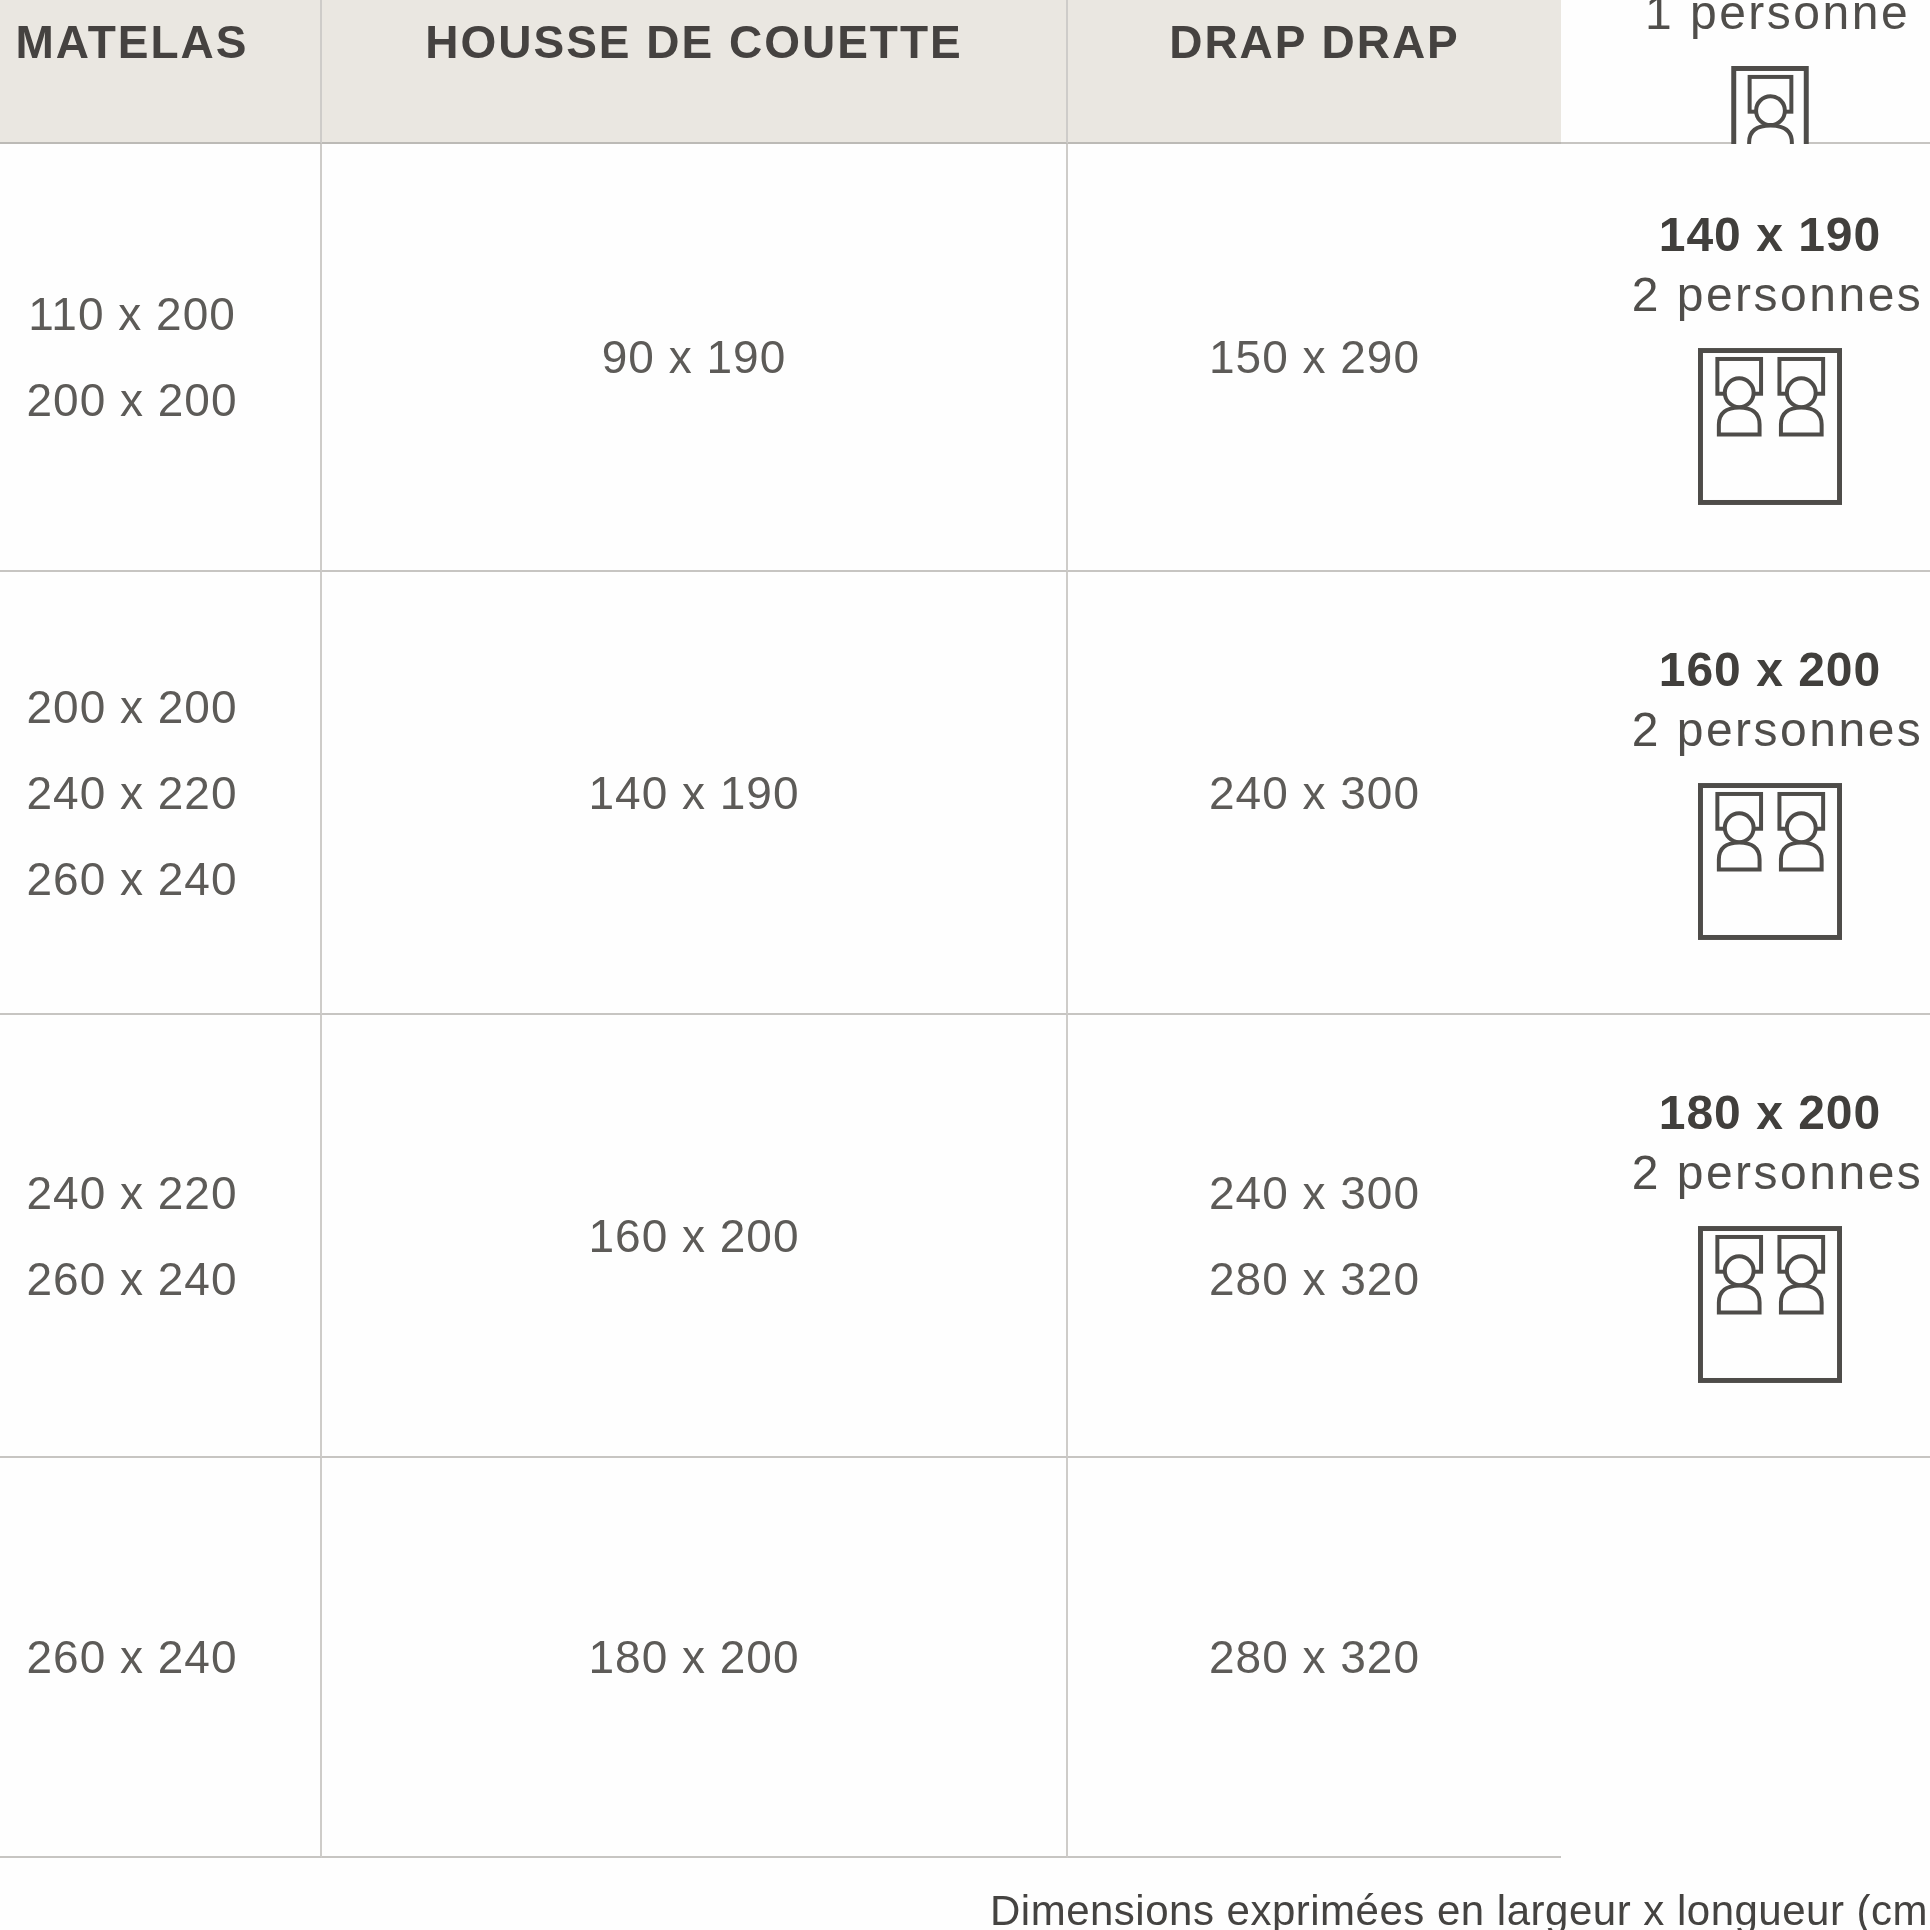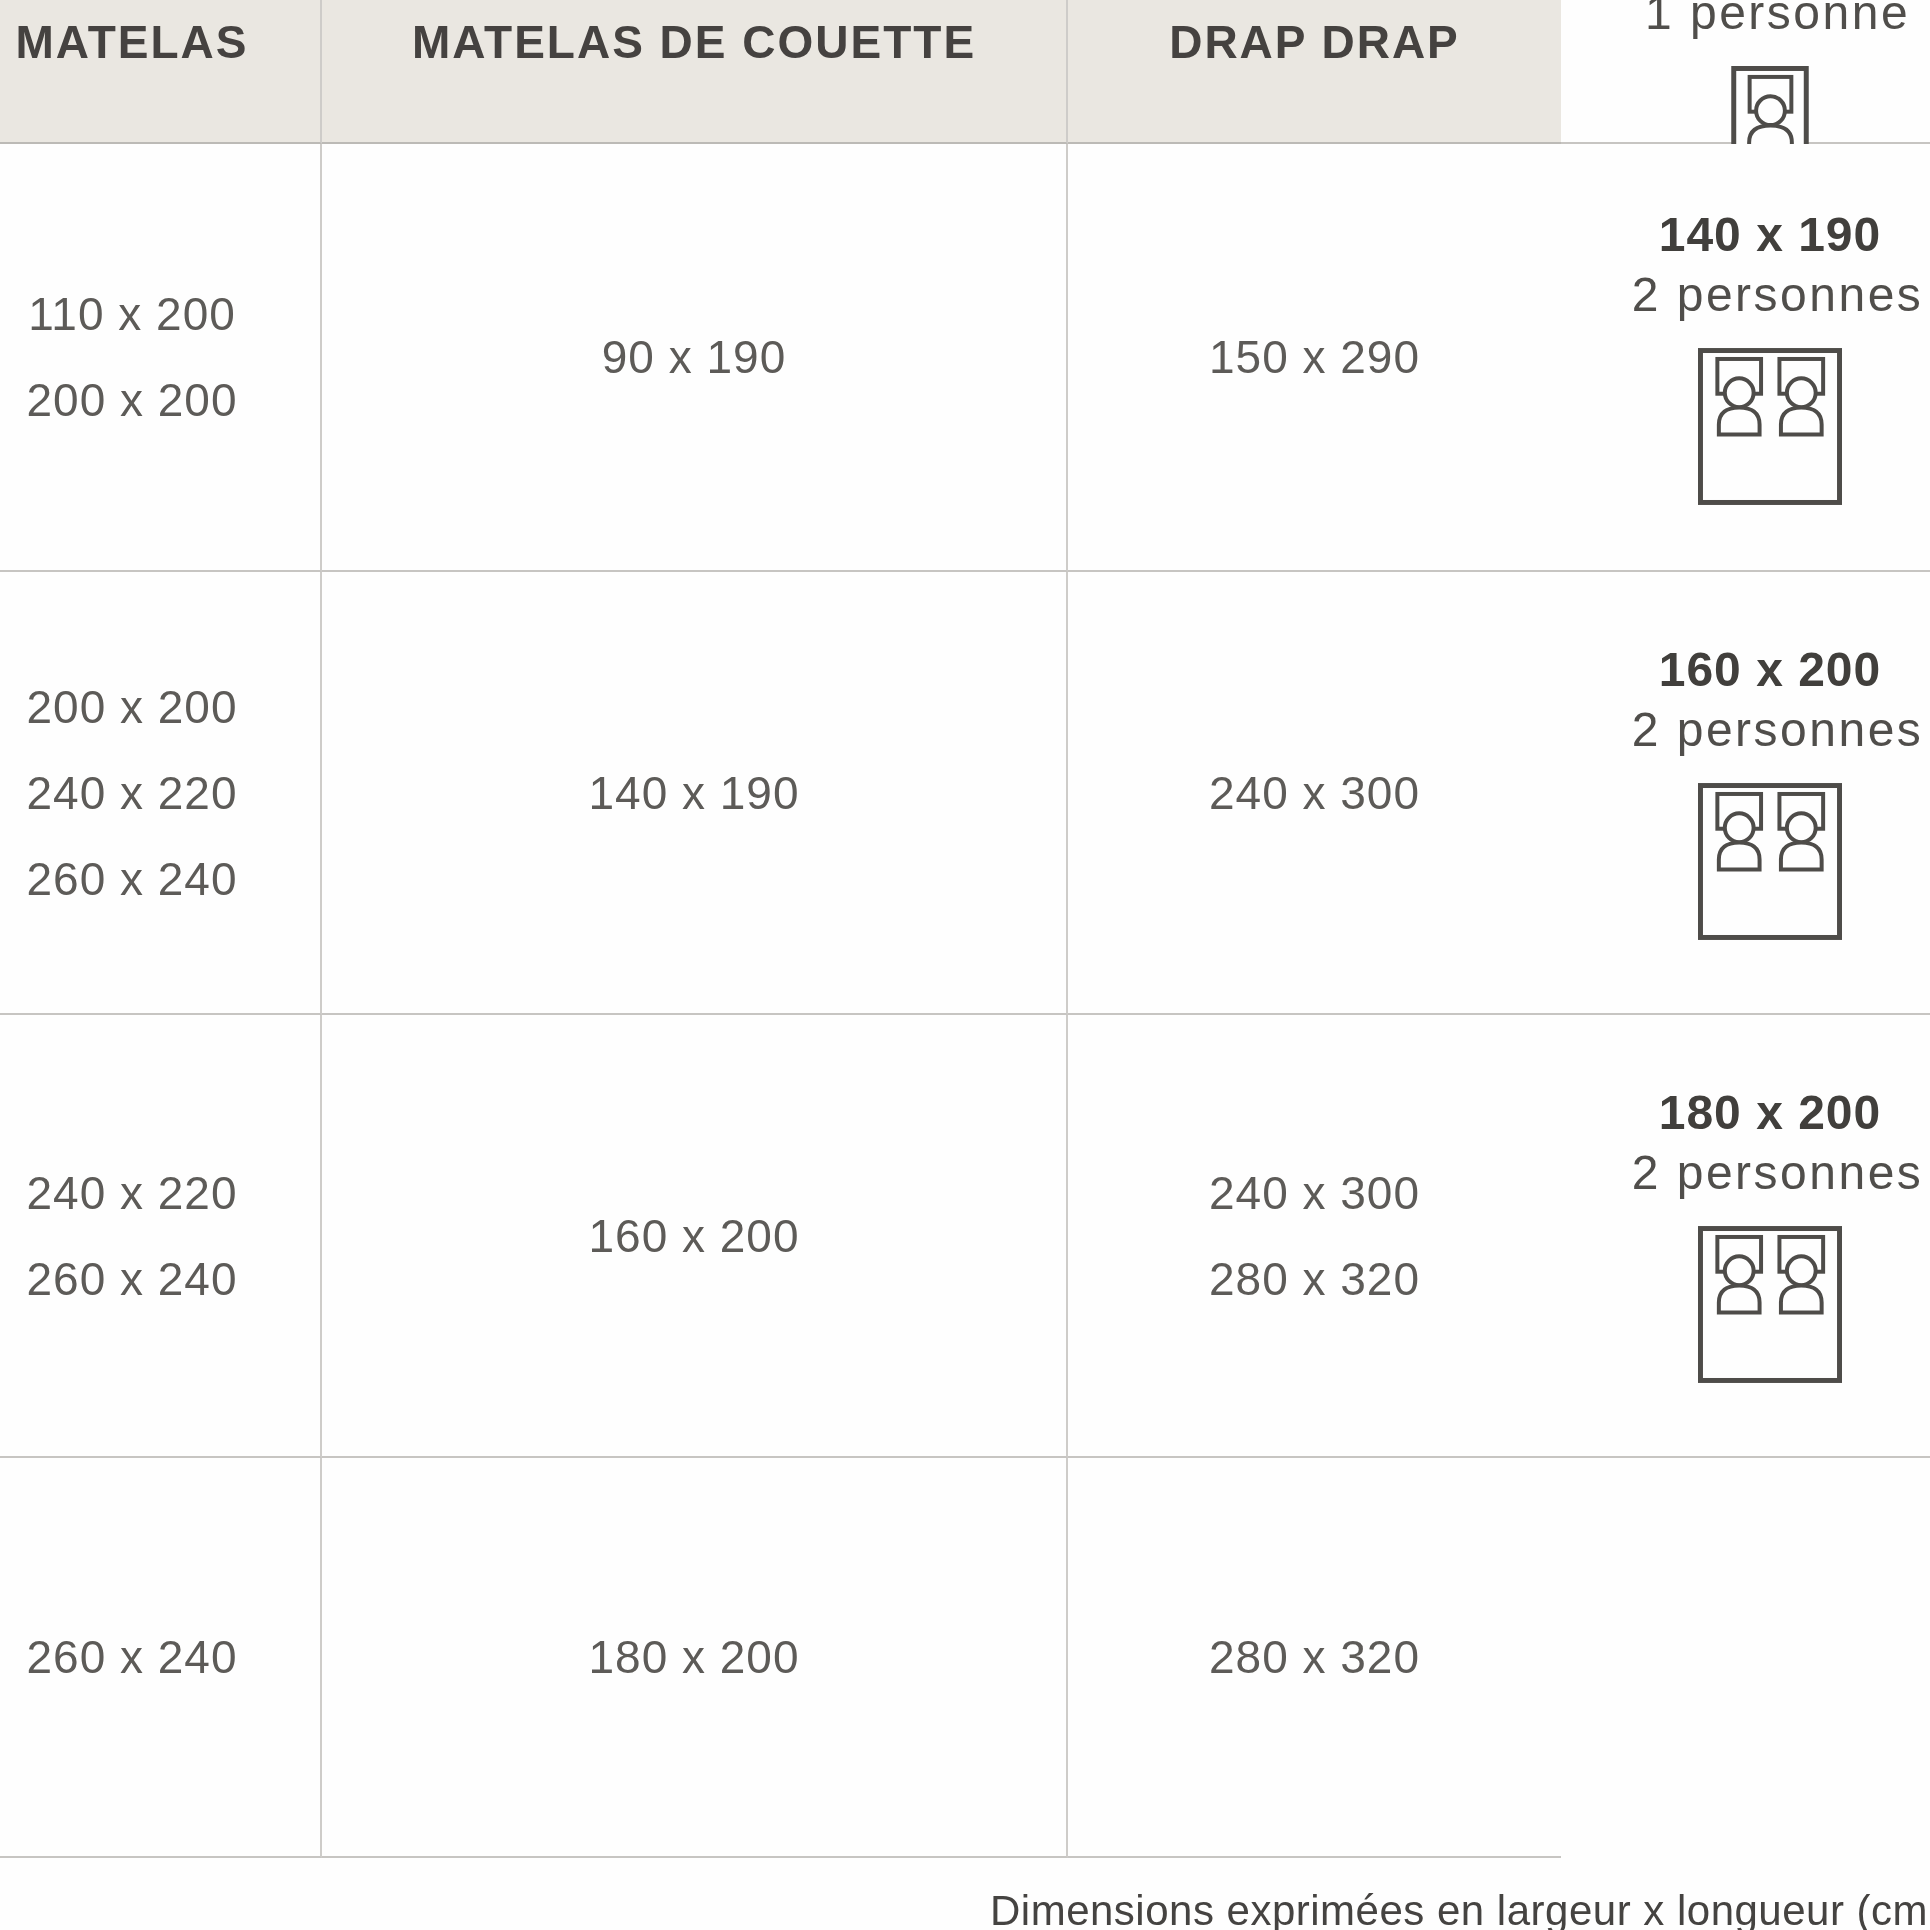--- a/index.html
+++ b/index.html
@@ -92,21 +92,21 @@
 </head>
 <body>
 
 <div class="viewport">
   <div class="size-table">
 
     <div class="cell th c1">
       <span class="th-label">MATELAS</span>
     </div>
     <div class="cell th c2">
-      <span class="th-label">MATELAS DE COUETTE</span>
+      <span class="th-label">HOUSSE DE COUETTE</span>
     </div>
     <div class="cell th c4">
       <span class="th-label">DRAP DRAP</span>
     </div>
 
     <div class="cell c1">
       <span class="m-size">90 x 190</span>
       <span class="m-persons">1 personne</span>
       <span class="bed">
   <svg viewBox="0 0 78 150" width="78" height="149" xmlns="http://www.w3.org/2000/svg">

